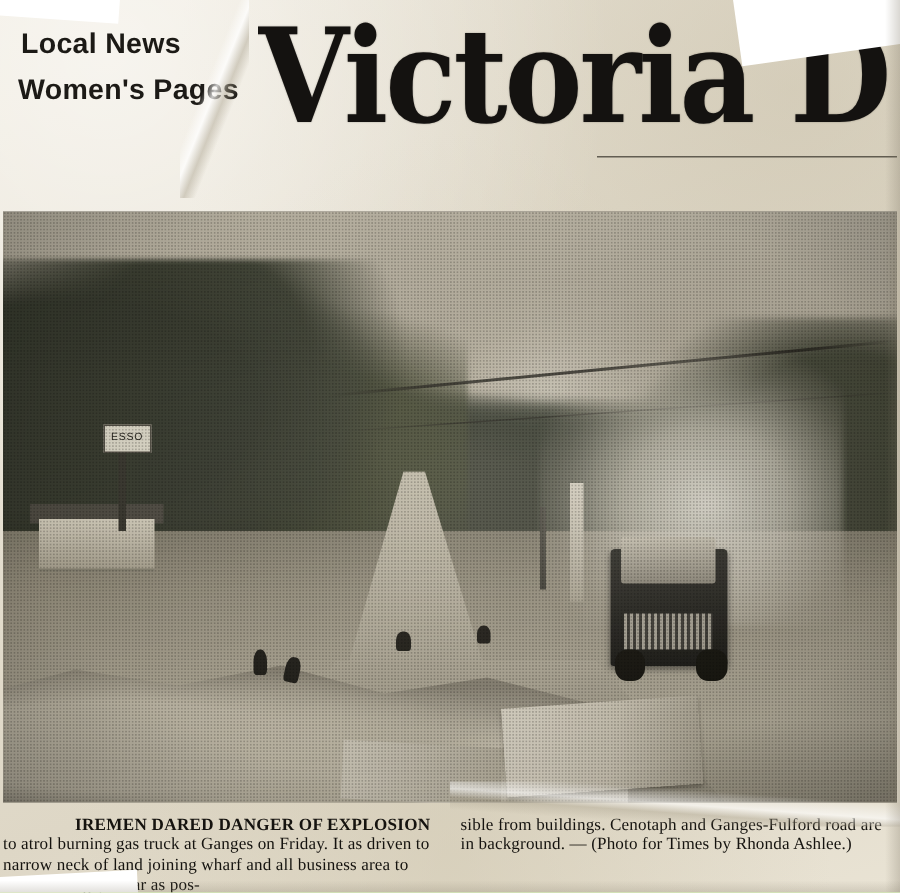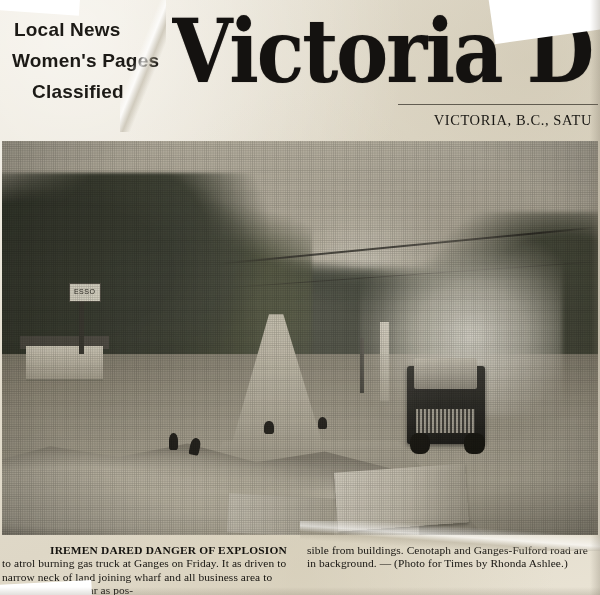--- a/index.html
+++ b/index.html
@@ -426,27 +426,25 @@
 
 <div id="clipping">
 
   <div id="paper-texture"></div>
 
   <div id="masthead">
 
     <div id="ears">
       <span class="ear-line first">Local News</span>
       <span class="ear-line second">Women's Pages</span>
-      <span class="ear-line third">Classified</span>
     </div>
 
     <div id="paper-title">Victoria D</div>
 
     <div id="rule-top"></div>
-    <div id="dateline">VICTORIA, B.C., SATU</div>
   </div>
 
   <div id="photo-wrap">
     <div id="photo">
       <div class="ph-sky"></div>
       <div class="ph-smoke2"></div>
       <div class="ph-treeline-far"></div>
       <div class="ph-trees-left"></div>
       <div class="ph-trees-right"></div>
       <div class="ph-ground"></div>

